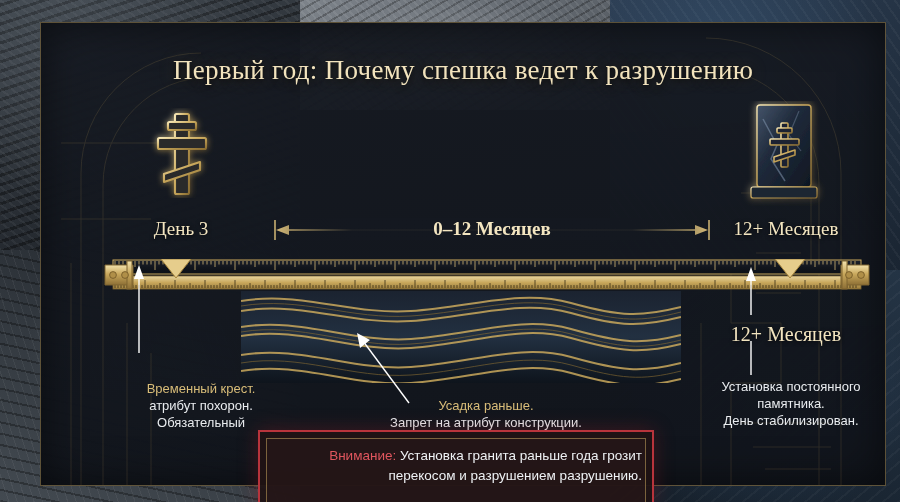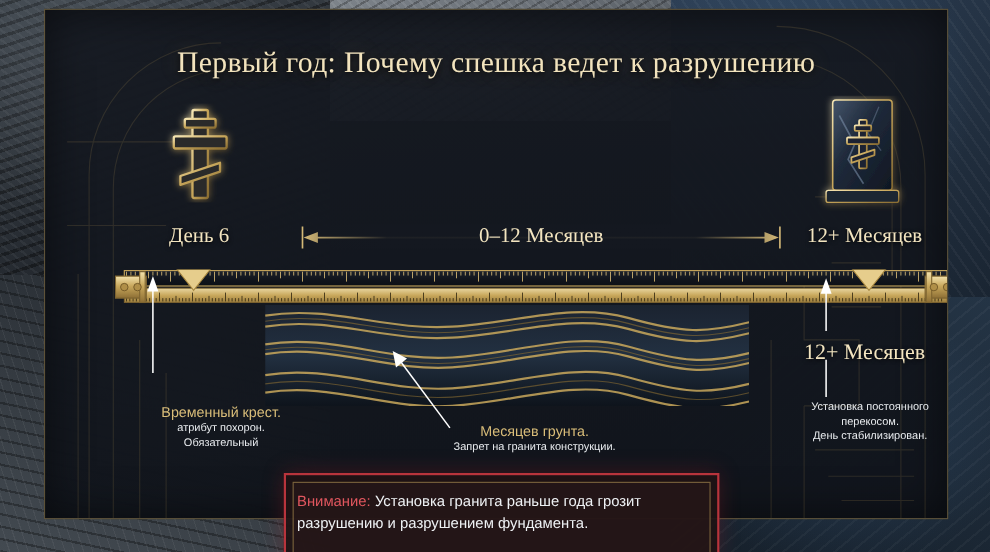--- a/index.html
+++ b/index.html
@@ -44,25 +44,26 @@
       radial-gradient(ellipse at 55% 55%, rgba(60,95,135,.30), transparent 68%),
       repeating-linear-gradient(-40deg, rgba(255,255,255,.035) 0 2px, transparent 2px 10px),
       linear-gradient(200deg,#243445,#16202b);
   }
   .tile-f{left:300px;top:110px;width:310px;height:392px;
     background:linear-gradient(180deg,#1a1e26,#12161d);
   }
 
   
   .card{
-    position:absolute;left:40px;top:8px;width:820px;height:462px;
+    position:absolute;left:40px;top:22px;width:820px;height:462px;
     background:linear-gradient(175deg, rgba(22,26,34,.955), rgba(16,20,27,.975));
     border:1px solid rgba(197,164,92,.42);
     box-shadow:0 0 40px rgba(0,0,0,.55) inset;
     overflow:hidden;
+    padding-left:24px;
   }
   
   .lineart{position:absolute;inset:0;pointer-events:none;opacity:.5;}
 
   
   .title{
     position:absolute;left:0;right:0;top:32px;text-align:center;
     font-family:"Liberation Serif", serif;
     font-size:27px;letter-spacing:.3px;
     color:#f2e3bd;
@@ -83,53 +84,53 @@
   .lbl-day1{left:65px;top:195px;width:150px;text-align:center;}
   .lbl-12m-top{left:665px;top:195px;width:160px;text-align:center;}
   .lbl-12m-mid{left:660px;top:300px;width:170px;text-align:center;font-size:20px;}
 
   
   .span-row{position:absolute;left:232px;top:196px;width:438px;height:22px;}
   .span-text{
     position:absolute;left:0;right:0;top:-1px;text-align:center;
     font-family:"Liberation Serif", serif;font-size:19px;color:#f3e5c0;
     background:linear-gradient(90deg,rgba(20,24,32,0),rgba(20,24,32,.95) 18%,rgba(20,24,32,.95) 82%,rgba(20,24,32,0));
-    padding:0 8px;white-space:nowrap;
+    padding:0 8px;white-space:nowrap;font-weight:bold;
   }
 
   
   .ruler{position:absolute;left:62px;top:236px;width:768px;height:36px;}
 
   
   .soil{position:absolute;left:200px;top:268px;width:440px;height:92px;overflow:hidden;}
 
   
   .callout{position:absolute;text-align:center;line-height:1.32;}
   .callout .hl{color:#d9bd79;font-size:13px;display:block;}
-  .callout .sub{color:#e9ecef;font-size:10px;display:block;}
+  .callout .sub{color:#e9ecef;font-size:13px;display:block;}
   .co-left{left:60px;top:357px;width:200px;}
   .co-mid{left:300px;top:374px;width:290px;}
   .co-right{left:650px;top:355px;width:200px;}
 
   
   .conn{position:absolute;pointer-events:none;}
 
   
   .warn-outer{
     position:absolute;left:258px;top:430px;width:392px;height:72px;
     border:2px solid #b8343c;background:rgba(32,18,20,.92);
     box-shadow:0 0 18px rgba(150,30,38,.35);
   }
   .warn-inner{
     position:absolute;left:6px;top:6px;right:6px;bottom:-8px;
     border:1px solid rgba(197,164,92,.55);
     background:rgba(40,24,26,.55);
   }
   .warn-text{
-    position:absolute;left:10px;right:10px;top:14px;text-align:left;
+    position:absolute;left:10px;right:10px;top:14px;text-align:right;
     font-size:13.5px;line-height:1.45;color:#eef1f4;
   }
   .warn-text .alert{color:#e0565e;}
 </style>
 </head>
 <body>
 
 <div class="bg">
   <div class="bg-tile tile-a"></div>
   <div class="bg-tile tile-b"></div>
@@ -178,21 +179,21 @@
         </filter>
       </defs>
       <g filter="url(#glow)" fill="#2a2a2c" stroke="url(#gBrass)" stroke-width="2.1" stroke-linejoin="round">
         <rect x="29" y="6" width="14" height="80" rx="1.5"></rect>
         <rect x="22" y="14" width="28" height="8" rx="1.5"></rect>
         <rect x="12" y="30" width="48" height="11" rx="1.5"></rect>
         <path d="M18 66 L54 54 L54 62 L18 74 Z"></path>
       </g>
     </svg>
   </div>
-  <div class="stage-label lbl-day1">День 6</div>
+  <div class="stage-label lbl-day1">День 3</div>
 
   <div class="mon-wrap">
     <svg width="86" height="105" viewBox="0 0 86 105">
       <defs>
         <linearGradient id="gStone" x1="0" y1="0" x2="1" y2="1">
           <stop offset="0%" stop-color="#44546a"></stop>
           <stop offset="40%" stop-color="#202b3c"></stop>
           <stop offset="100%" stop-color="#0f1722"></stop>
         </linearGradient>
         <filter id="glow2" x="-60%" y="-60%" width="220%" height="220%">
@@ -760,30 +761,30 @@
     </g>
   </svg>
 
   <div class="callout co-left">
     <span class="hl">Временный крест.</span>
     <span class="sub">атрибут похорон.</span>
     <span class="sub">Обязательный</span>
   </div>
 
   <div class="callout co-mid">
-    <span class="hl">Месяцев грунта.</span>
-    <span class="sub">Запрет на гранита конструкции.</span>
+    <span class="hl">Усадка раньше.</span>
+    <span class="sub">Запрет на атрибут конструкции.</span>
   </div>
 
   <div class="callout co-right">
     <span class="sub">Установка постоянного</span>
-    <span class="sub">перекосом.</span>
+    <span class="sub">памятника.</span>
     <span class="sub">День стабилизирован.</span>
   </div>
 </div>
 
 <div class="warn-outer">
   <div class="warn-inner"></div>
   <div class="warn-text">
     <span class="alert">Внимание:</span><span> Установка гранита раньше года грозит</span><br>
-    <span>разрушению и разрушением фундамента.</span>
+    <span>перекосом и разрушением разрушению.</span>
   </div>
 </div>
 
 </body></html>

